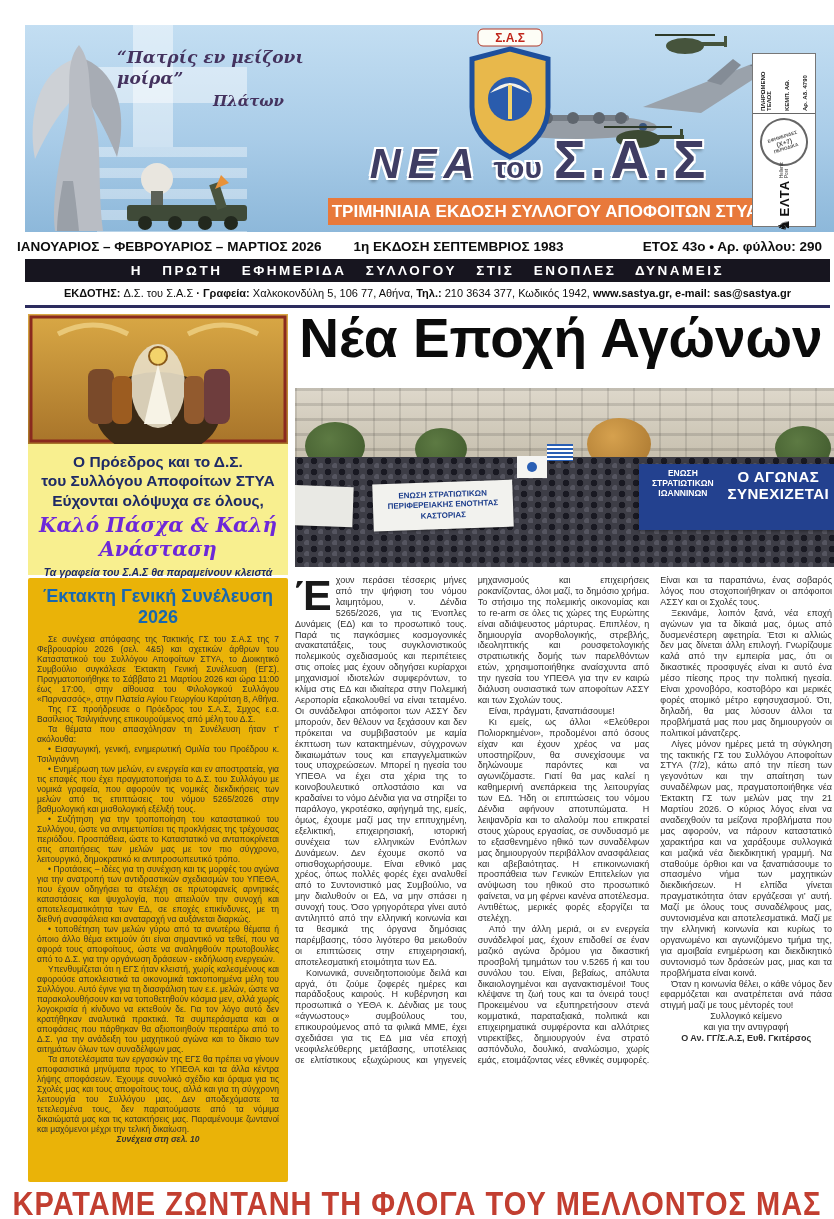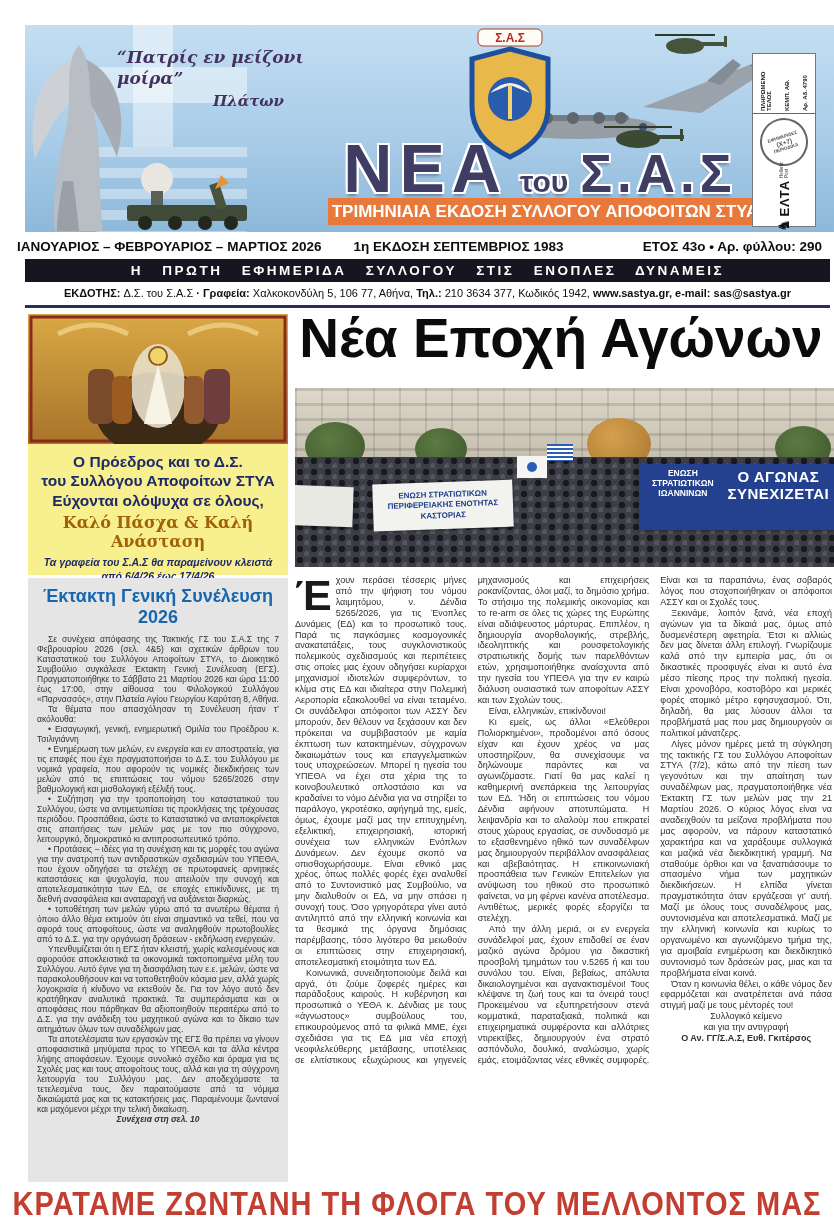--- a/index.html
+++ b/index.html
@@ -19,21 +19,21 @@
   .motto .author{display:block;text-align:right;font-size:15px;margin-top:2px;padding-right:28px;}
   .truck{position:absolute;left:92px;top:128px;width:150px;height:80px;}
   .c130{position:absolute;left:452px;top:62px;width:195px;height:62px;}
   .jet{position:absolute;left:612px;top:26px;width:135px;height:68px;}
   .heli1{position:absolute;left:575px;top:96px;width:88px;height:34px;}
   .heli2{position:absolute;left:628px;top:4px;width:80px;height:32px;}
   .emblem{position:absolute;left:437px;top:2px;width:96px;height:134px;}
   .title{position:absolute;left:280px;top:104px;width:470px;text-align:center;color:#3f3d63;
          font-weight:bold;white-space:nowrap;
          text-shadow:-2px -2px 0 #fff,2px -2px 0 #fff,-2px 2px 0 #fff,2px 2px 0 #fff,0 4px 3px rgba(0,0,0,.3);}
-  .title .t1{font-size:68px;letter-spacing:7px;}
+  .title .t1{font-size:43px;letter-spacing:7px;font-style:italic;}
   .title .t2{font-size:30px;margin:0 12px;}
   .title .t3{font-size:53px;letter-spacing:5px;}
   .subtitle{position:absolute;left:303px;top:173px;width:434px;height:27px;background:#e8793b;
             color:#fff;font-weight:bold;font-size:17px;text-align:center;line-height:27px;}
   
   .postal{position:absolute;left:727px;top:28px;width:64px;height:174px;background:#fff;
           border:1px solid #777;box-sizing:border-box;display:flex;flex-direction:column;align-items:center;}
   .postal .ptop{display:flex;justify-content:space-around;width:100%;height:60px;
           border-bottom:1px solid #666;padding:2px 1px;box-sizing:border-box;}
   .postal .ptop span{writing-mode:vertical-rl;transform:rotate(180deg);font-size:6px;font-weight:bold;color:#222;}
@@ -56,24 +56,24 @@
           letter-spacing:2.5px;word-spacing:13px;}
   .publisher{position:absolute;left:25px;top:287px;width:805px;text-align:center;font-size:11px;color:#0d0d0d;}
   .publisher span.bold{font-weight:bold;}
   .rule{position:absolute;left:25px;top:305px;width:805px;height:3px;background:#2c2c5e;}
 
   
   .icon-box{position:absolute;left:28px;top:314px;width:260px;height:130px;}
   .easter-box{position:absolute;left:28px;top:444px;width:260px;height:131px;background:#f8ef8f;
               text-align:center;padding-top:8px;box-sizing:border-box;}
   .eb-line{color:#1e2a66;font-weight:bold;font-size:15.5px;line-height:1.25;}
-  .eb-red{font-family:"DejaVu Serif",serif;font-weight:bold;color:#a16207;
-          font-size:16px;margin:3px 0 4px;}
+  .eb-red{font-family:"DejaVu Serif",serif;font-style:italic;font-weight:bold;color:#6d28d9;
+          font-size:20px;margin:3px 0 4px;}
   .eb-note{color:#1e2a66;font-weight:bold;font-style:italic;font-size:10.5px;line-height:1.35;}
-  .ga-box{position:absolute;left:28px;top:578px;width:260px;height:604px;background:#e5e5e5;
+  .ga-box{position:absolute;left:28px;top:578px;width:260px;height:604px;background:#eab308;
           box-sizing:border-box;padding:6px 9px;overflow:hidden;border-radius:2px;}
   .ga-title{color:#1767b0;font-weight:bold;font-size:18px;text-align:center;margin:2px 0 6px;}
   .ga-body p{margin:0;font-size:8.5px;line-height:10px;text-align:justify;color:#333;text-indent:11px;}
   .ga-body .bullet::before{content:"•  ";}
   .ga-body .cont{text-align:center;font-style:italic;font-weight:bold;text-indent:0;}
 
   
   .headline{position:absolute;left:288px;top:306px;width:546px;text-align:center;font-size:55px;
             font-weight:bold;color:#0b0b0b;letter-spacing:0;}
   .photo{position:absolute;left:295px;top:388px;width:539px;height:179px;overflow:hidden;background:#9aa0a0;}
@@ -250,20 +250,21 @@
     <div class="eb-line">Εύχονται ολόψυχα σε όλους,</div>
     <div class="eb-red">Καλό Πάσχα &amp; Καλή Ανάσταση</div>
     <div class="eb-note">Τα γραφεία του Σ.Α.Σ θα παραμείνουν κλειστά</div>
     <div class="eb-note">από 6/4/26 έως 17/4/26</div>
   </div>
 
   <div class="ga-box">
     <div class="ga-title">Έκτακτη Γενική Συνέλευση 2026</div>
     <div class="ga-body">
         <p>Σε συνέχεια απόφασης της Τακτικής ΓΣ του Σ.Α.Σ της 7 Φεβρουαρίου 2026 (σελ. 4&amp;5) και σχετικών άρθρων του Καταστατικού του Συλλόγου Αποφοίτων ΣΤΥΑ, το Διοικητικό Συμβούλιο συγκάλεσε Έκτακτη Γενική Συνέλευση (ΕΓΣ). Πραγματοποιήθηκε το Σάββατο 21 Μαρτίου 2026 και ώρα 11:00 έως 17:00, στην αίθουσα του Φιλολογικού Συλλόγου «Παρνασσός», στην Πλατεία Αγίου Γεωργίου Καρύτση 8, Αθήνα.</p>
+        <p>Της ΓΣ προήδρευσε ο Πρόεδρος του Σ.Α.Σ, Σμχος ε.α. Βασίλειος Τσιλιγιάννης επικουρούμενος από μέλη του Δ.Σ.</p>
         <p>Τα θέματα που απασχόλησαν τη Συνέλευση ήταν τ’ ακόλουθα:</p>
         <p class="bullet">Εισαγωγική, γενική, ενημερωτική Ομιλία του Προέδρου κ. Τσιλιγιάννη</p>
         <p class="bullet">Ενημέρωση των μελών, εν ενεργεία και εν αποστρατεία, για τις επαφές που έχει πραγματοποιήσει το Δ.Σ. του Συλλόγου με νομικά γραφεία, που αφορούν τις νομικές διεκδικήσεις των μελών από τις επιπτώσεις του νόμου 5265/2026 στην βαθμολογική και μισθολογική εξέλιξή τους.</p>
         <p class="bullet">Συζήτηση για την τροποποίηση του καταστατικού του Συλλόγου, ώστε να αντιμετωπίσει τις προκλήσεις της τρέχουσας περιόδου. Προσπάθεια, ώστε το Καταστατικό να ανταποκρίνεται στις απαιτήσεις των μελών μας με τον πιο σύγχρονο, λειτουργικό, δημοκρατικό κι αντιπροσωπευτικό τρόπο.</p>
         <p class="bullet">Προτάσεις – ιδέες για τη συνέχιση και τις μορφές του αγώνα για την ανατροπή των αντιδραστικών σχεδιασμών του ΥΠΕΘΑ, που έχουν οδηγήσει τα στελέχη σε πρωτοφανείς αρνητικές καταστάσεις και ψυχολογία, που απειλούν την συνοχή και αποτελεσματικότητα των ΕΔ, σε εποχές επικίνδυνες, με τη διεθνή ανασφάλεια και αναταραχή να αυξάνεται διαρκώς.</p>
         <p class="bullet">τοποθέτηση των μελών γύρω από τα ανωτέρω θέματα ή όποιο άλλο θέμα εκτιμούν ότι είναι σημαντικό να τεθεί, που να αφορά τους αποφοίτους, ώστε να αναληφθούν πρωτοβουλίες από το Δ.Σ. για την οργάνωση δράσεων - εκδήλωση ενεργειών.</p>
         <p>Υπενθυμίζεται ότι η ΕΓΣ ήταν κλειστή, χωρίς καλεσμένους και αφορούσε αποκλειστικά τα οικονομικά τακτοποιημένα μέλη του Συλλόγου. Αυτό έγινε για τη διασφάλιση των ε.ε. μελών, ώστε να παρακολουθήσουν και να τοποθετηθούν κόσμια μεν, αλλά χωρίς λογοκρισία ή κίνδυνο να εκτεθούν δε. Για τον λόγο αυτό δεν κρατήθηκαν αναλυτικά πρακτικά. Τα συμπεράσματα και οι αποφάσεις που πάρθηκαν θα αξιοποιηθούν περαιτέρω από το Δ.Σ. για την ανάδειξη του μαχητικού αγώνα και το δίκαιο των αιτημάτων όλων των συναδέλφων μας.</p>
         <p>Τα αποτελέσματα των εργασιών της ΕΓΣ θα πρέπει να γίνουν αποφασιστικά μηνύματα προς το ΥΠΕΘΑ και τα άλλα κέντρα λήψης αποφάσεων. Έχουμε συνολικό σχέδιο και όραμα για τις Σχολές μας και τους αποφοίτους τους, αλλά και για τη σύγχρονη λειτουργία του Συλλόγου μας. Δεν αποδεχόμαστε τα τετελεσμένα τους, δεν παραιτούμαστε από τα νόμιμα δικαιώματά μας και τις κατακτήσεις μας. Παραμένουμε ζωντανοί και μαχόμενοι μέχρι την τελική δικαίωση.</p>
         <p class="cont">Συνέχεια στη σελ. 10</p>
       </div>
@@ -284,21 +285,21 @@
     <div class="banner-white">ΕΝΩΣΗ ΣΤΡΑΤΙΩΤΙΚΩΝ ΠΕΡΙΦΕΡΕΙΑΚΗΣ ΕΝΟΤΗΤΑΣ ΚΑΣΤΟΡΙΑΣ</div>
     <div class="banner-blue">
       <div class="bb1">ΕΝΩΣΗ ΣΤΡΑΤΙΩΤΙΚΩΝ ΙΩΑΝΝΙΝΩΝ</div>
       <div class="bb2">Ο ΑΓΩΝΑΣ ΣΥΝΕΧΙΖΕΤΑΙ</div>
     </div>
   </div>
 
   <div class="article">
       <p class="first">Έχουν περάσει τέσσερις μήνες από την ψήφιση του νόμου λαιμητόμου, ν. Δένδια 5265/2026, για τις Ένοπλες Δυνάμεις (ΕΔ) και το προσωπικό τους. Παρά τις παγκόσμιες κοσμογονικές ανακατατάξεις, τους συγκλονιστικούς πολεμικούς σχεδιασμούς και περιπέτειες στις οποίες μας έχουν οδηγήσει κυρίαρχοι μηχανισμοί ιδιοτελών συμφερόντων, το κλίμα στις ΕΔ και ιδιαίτερα στην Πολεμική Αεροπορία εξακολουθεί να είναι τεταμένο. Οι συνάδελφοι απόφοιτοι των ΑΣΣΥ δεν μπορούν, δεν θέλουν να ξεχάσουν και δεν πρόκειται να συμβιβαστούν με καμία έκπτωση των κατακτημένων, σύγχρονων δικαιωμάτων τους και επαγγελματικών τους υποχρεώσεων. Μπορεί η ηγεσία του ΥΠΕΘΑ να έχει στα χέρια της το κοινοβουλευτικό οπλοστάσιο και να κραδαίνει το νόμο Δένδια για να στηρίξει το παράλογο, γκροτέσκο, αφήγημά της, εμείς, όμως, έχουμε μαζί μας την επιτυχημένη, εξελικτική, επιχειρησιακή, ιστορική συνέχεια των ελληνικών Ενόπλων Δυνάμεων. Δεν έχουμε σκοπό να οπισθοχωρήσουμε. Είναι εθνικό μας χρέος, όπως πολλές φορές έχει αναλυθεί από το Συντονιστικό μας Συμβούλιο, να μην διαλυθούν οι ΕΔ, να μην σπάσει η συνοχή τους. Όσο γρηγορότερα γίνει αυτό αντιληπτό από την ελληνική κοινωνία και τα θεσμικά της όργανα δημόσιας παρέμβασης, τόσο λιγότερο θα μειωθούν οι επιπτώσεις στην επιχειρησιακή, αποτελεσματική ετοιμότητα των ΕΔ.</p>
       <p>Κοινωνικά, συνειδητοποιούμε δειλά και αργά, ότι ζούμε ζοφερές ημέρες και παράδοξους καιρούς. Η κυβέρνηση και προσωπικά ο ΥΕΘΑ κ. Δένδιας με τους «άγνωστους» συμβούλους του, επικουρούμενος από τα φιλικά ΜΜΕ, έχει σχεδιάσει για τις ΕΔ μια νέα εποχή νεοφιλελεύθερης μετάβασης, υποτέλειας σε ελιτίστικους εξωχώριους και γηγενείς μηχανισμούς και επιχειρήσεις ροκανίζοντας, όλοι μαζί, το δημόσιο χρήμα. Το στήσιμο της πολεμικής οικονομίας και το re-arm σε όλες τις χώρες της Ευρώπης είναι αδιάψευστος μάρτυρας. Επιπλέον, η δημιουργία ανορθολογικής, στρεβλής, ιδεοληπτικής και ρουσφετολογικής στρατιωτικής δομής των παρελθόντων ετών, χρησιμοποιήθηκε αναίσχυντα από την ηγεσία του ΥΠΕΘΑ για την εν καιρώ διάλυση ουσιαστικά των αποφοίτων ΑΣΣΥ και των Σχολών τους.</p>
-      <p>Είναι, ελληνικών, επικίνδυνοι!</p>
+      <p>Είναι, πράγματι, ξαναπιάσουμε!</p>
       <p>Κι εμείς, ως άλλοι «Ελεύθεροι Πολιορκημένοι», προδομένοι από όσους είχαν και έχουν χρέος να μας υποστηρίζουν, θα συνεχίσουμε να δηλώνουμε παρόντες και να αγωνιζόμαστε. Γιατί θα μας καλεί η καθημερινή ανεπάρκεια της λειτουργίας των ΕΔ. Ήδη οι επιπτώσεις του νόμου Δένδια αφήνουν αποτυπώματα. Η λειψανδρία και το αλαλούμ που επικρατεί στους χώρους εργασίας, σε συνδυασμό με το εξασθενημένο ηθικό των συναδέλφων μας δημιουργούν περιβάλλον ανασφάλειας και αβεβαιότητας. Η επικοινωνιακή προσπάθεια των Γενικών Επιτελείων για ανύψωση του ηθικού στο προσωπικό φαίνεται, να μη φέρνει κανένα αποτέλεσμα. Αντιθέτως, μερικές φορές εξοργίζει τα στελέχη.</p>
       <p>Από την άλλη μεριά, οι εν ενεργεία συνάδελφοί μας, έχουν επιδοθεί σε έναν μαζικό αγώνα δρόμου για δικαστική προσβολή τμημάτων του ν.5265 ή και του συνόλου του. Είναι, βεβαίως, απόλυτα δικαιολογημένοι και αγανακτισμένοι! Τους κλέψανε τη ζωή τους και τα όνειρά τους! Προκειμένου να εξυπηρετήσουν στενά κομματικά, παραταξιακά, πολιτικά και επιχειρηματικά συμφέροντα και αλλότριες ντιρεκτίβες, δημιουργούν ένα στρατό ασπόνδυλο, δουλικό, αναλώσιμο, χωρίς εμάς, ετοιμάζοντας νέες εθνικές συμφορές. Είναι και τα παραπάνω, ένας σοβαρός λόγος που στοχοποιήθηκαν οι απόφοιτοι ΑΣΣΥ και οι Σχολές τους.</p>
       <p>Ξεκινάμε, λοιπόν ξανά, νέα εποχή αγώνων για τα δίκαιά μας, όμως από δυσμενέστερη αφετηρία. Έτσι κι αλλιώς δεν μας δίνεται άλλη επιλογή. Γνωρίζουμε καλά από την εμπειρία μας, ότι οι δικαστικές προσφυγές είναι κι αυτό ένα μέσο πίεσης προς την πολιτική ηγεσία. Είναι χρονοβόρο, κοστοβόρο και μερικές φορές ατομικό μέτρο εφησυχασμού. Ότι, δηλαδή, θα μας λύσουν άλλοι τα προβλήματά μας που μας δημιουργούν οι πολιτικοί μάνατζερς.</p>
       <p>Λίγες μόνον ημέρες μετά τη σύγκληση της τακτικής ΓΣ του Συλλόγου Αποφοίτων ΣΤΥΑ (7/2), κάτω από την πίεση των γεγονότων και την απαίτηση των συναδέλφων μας, πραγματοποιήθηκε νέα Έκτακτη ΓΣ των μελών μας την 21 Μαρτίου 2026. Ο κύριος λόγος είναι να αναδειχθούν τα μείζονα προβλήματα που μας αφορούν, να πάρουν καταστατικό χαρακτήρα και να χαράξουμε συλλογικά και μαζικά νέα διεκδικητική γραμμή. Να σταθούμε όρθιοι και να ξαναπιάσουμε το σπασμένο νήμα των μαχητικών διεκδικήσεων. Η ελπίδα γίνεται πραγματικότητα όταν εργάζεσαι γι’ αυτή. Μαζί με όλους τους συναδέλφους μας, συντονισμένα και αποτελεσματικά. Μαζί με την ελληνική κοινωνία και κυρίως το οργανωμένο και αγωνιζόμενο τμήμα της, για αμοιβαία ενημέρωση και διεκδικητικό συντονισμό των δράσεών μας, μιας και τα προβλήματα είναι κοινά.</p>
       <p>Όταν η κοινωνία θέλει, ο κάθε νόμος δεν εφαρμόζεται και ανατρέπεται ανά πάσα στιγμή μαζί με τους μέντορές του!</p>
       <p class="sig">Συλλογικό κείμενο</p>
       <p class="sig">και για την αντιγραφή</p>
       <p class="sig sigb">Ο Αν. ΓΓ/Σ.Α.Σ, Ευθ. Γκιτέρσος</p>
     </div>
 

